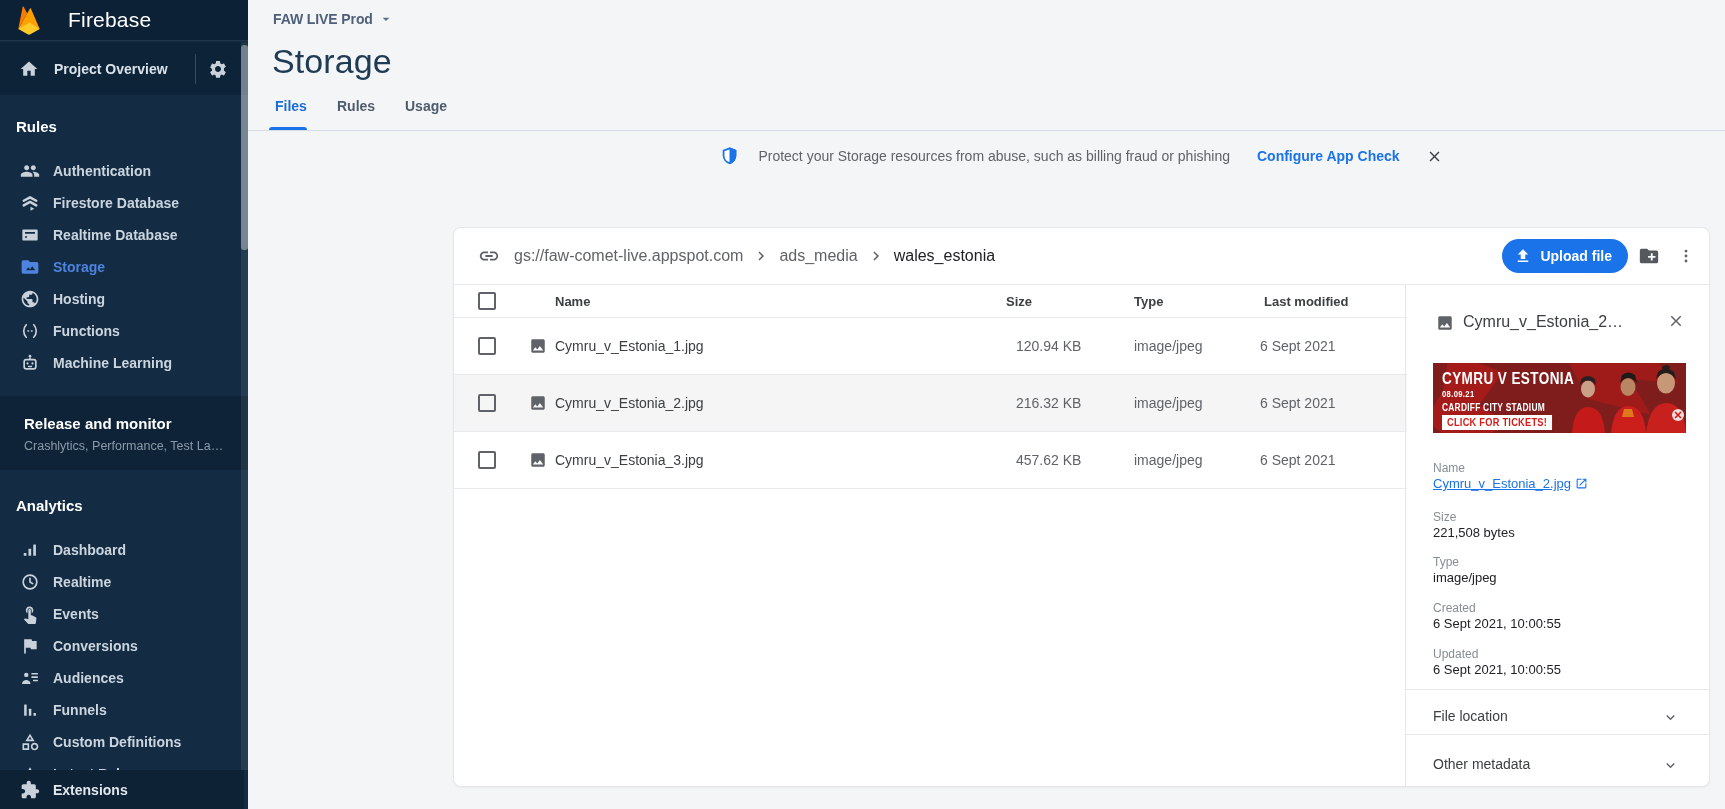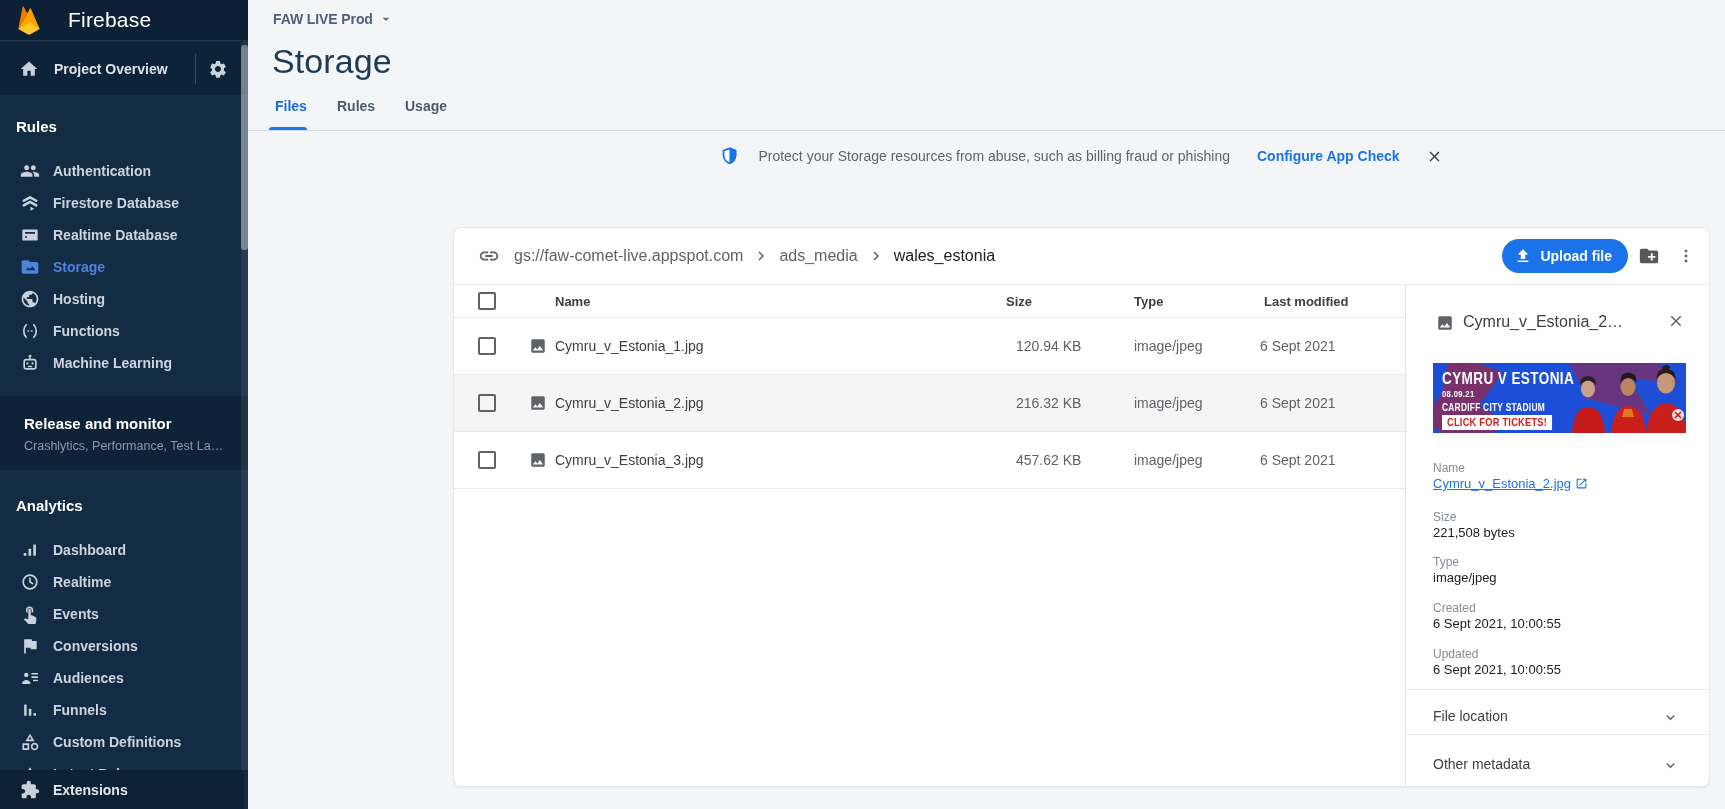--- a/index.html
+++ b/index.html
@@ -88,21 +88,21 @@
 .td.c-name { left:101px; color:#3c4043; }
 .td.c-size { left:552px; color:#5f6368;margin-left:10px; }
 .td.c-type { left:680px; color:#5f6368; }
 .td.c-mod { left:806px; color:#5f6368; }
 
 
 .details { position:absolute; right:0; top:57px; width:304px; height:502px; border-left:1px solid #e4e6e9;padding-left:8px; }
 .d-head-ic { position:absolute; left:30px; top:29px; }
 .d-title { position:absolute; left:57px; top:28px; width:195px; font-size:16px; color:#3c4043; white-space:nowrap; overflow:hidden; }
 .d-close { position:absolute; right:24px; top:27px; cursor:pointer; display:flex; }
-.preview { position:absolute; left:27px; top:78px; width:253px; height:70px; background:#1d4ed8; overflow:hidden; }
+.preview { position:absolute; left:27px; top:78px; width:253px; height:70px; background:#7f1d1d; overflow:hidden; }
 .pv-shape { position:absolute; background:#c51a17; }
 .pv-shape.s1 { left:-20px; top:-10px; width:120px; height:95px; clip-path:polygon(30% 0, 75% 20%, 55% 55%, 80% 75%, 40% 100%, 10% 70%, 25% 40%); opacity:0.55; }
 .pv-shape.s2 { left:120px; top:-20px; width:140px; height:80px; clip-path:polygon(10% 20%, 60% 0, 90% 50%, 55% 45%, 70% 90%, 25% 70%); opacity:0.45; }
 .pv-players { position:absolute; right:0; bottom:0; }
 .pv-headline { position:absolute; left:9px; top:6px; color:#fff; font-size:16.5px; font-weight:bold; letter-spacing:0.5px; transform:scaleX(0.82); transform-origin:left; white-space:nowrap; }
 .pv-date { position:absolute; left:9px; top:26px; color:#fff; font-size:9px; font-weight:bold; letter-spacing:0.4px; transform:scaleX(0.85); transform-origin:left; }
 .pv-venue { position:absolute; left:9px; top:38px; color:#fff; font-size:10.5px; font-weight:bold; letter-spacing:0.3px; transform:scaleX(0.8); transform-origin:left; white-space:nowrap; }
 .pv-cta { position:absolute; left:9px; top:52px; background:#fff; color:#d61c18; font-size:11px; font-weight:bold; padding:1px 6px 2px 6px; letter-spacing:0.3px; transform:scaleX(0.84); transform-origin:left; white-space:nowrap; }
 .d-label { position:absolute; left:27px; font-size:12px; color:#868d94; }
 .d-value { position:absolute; left:27px; font-size:13px; color:#202124; }

